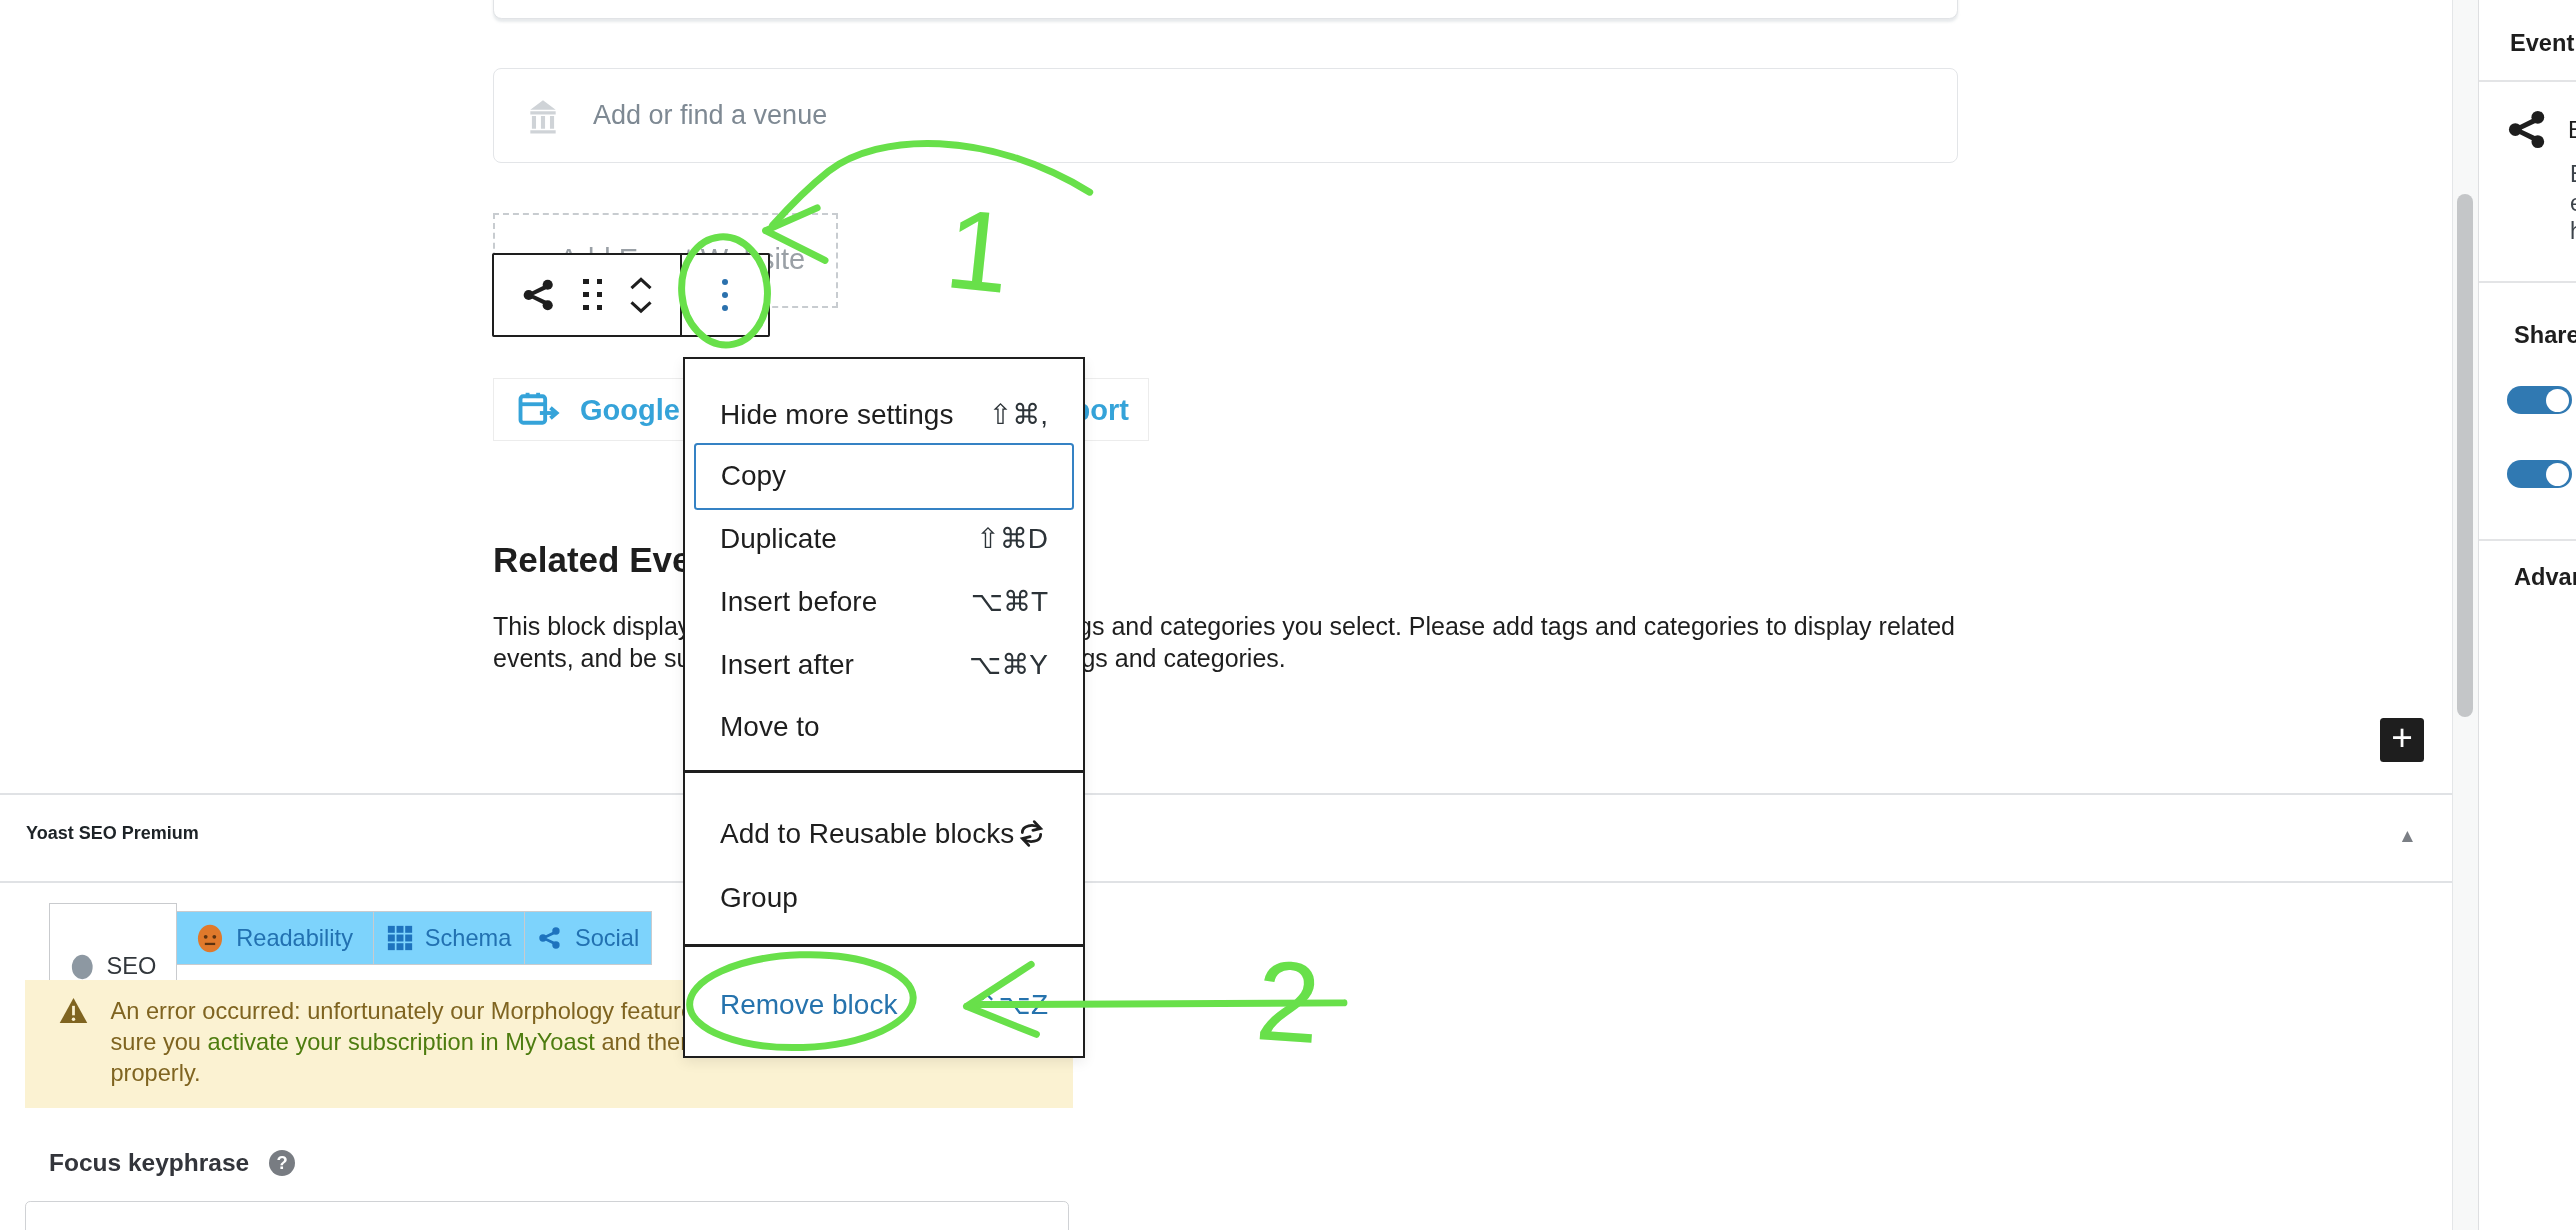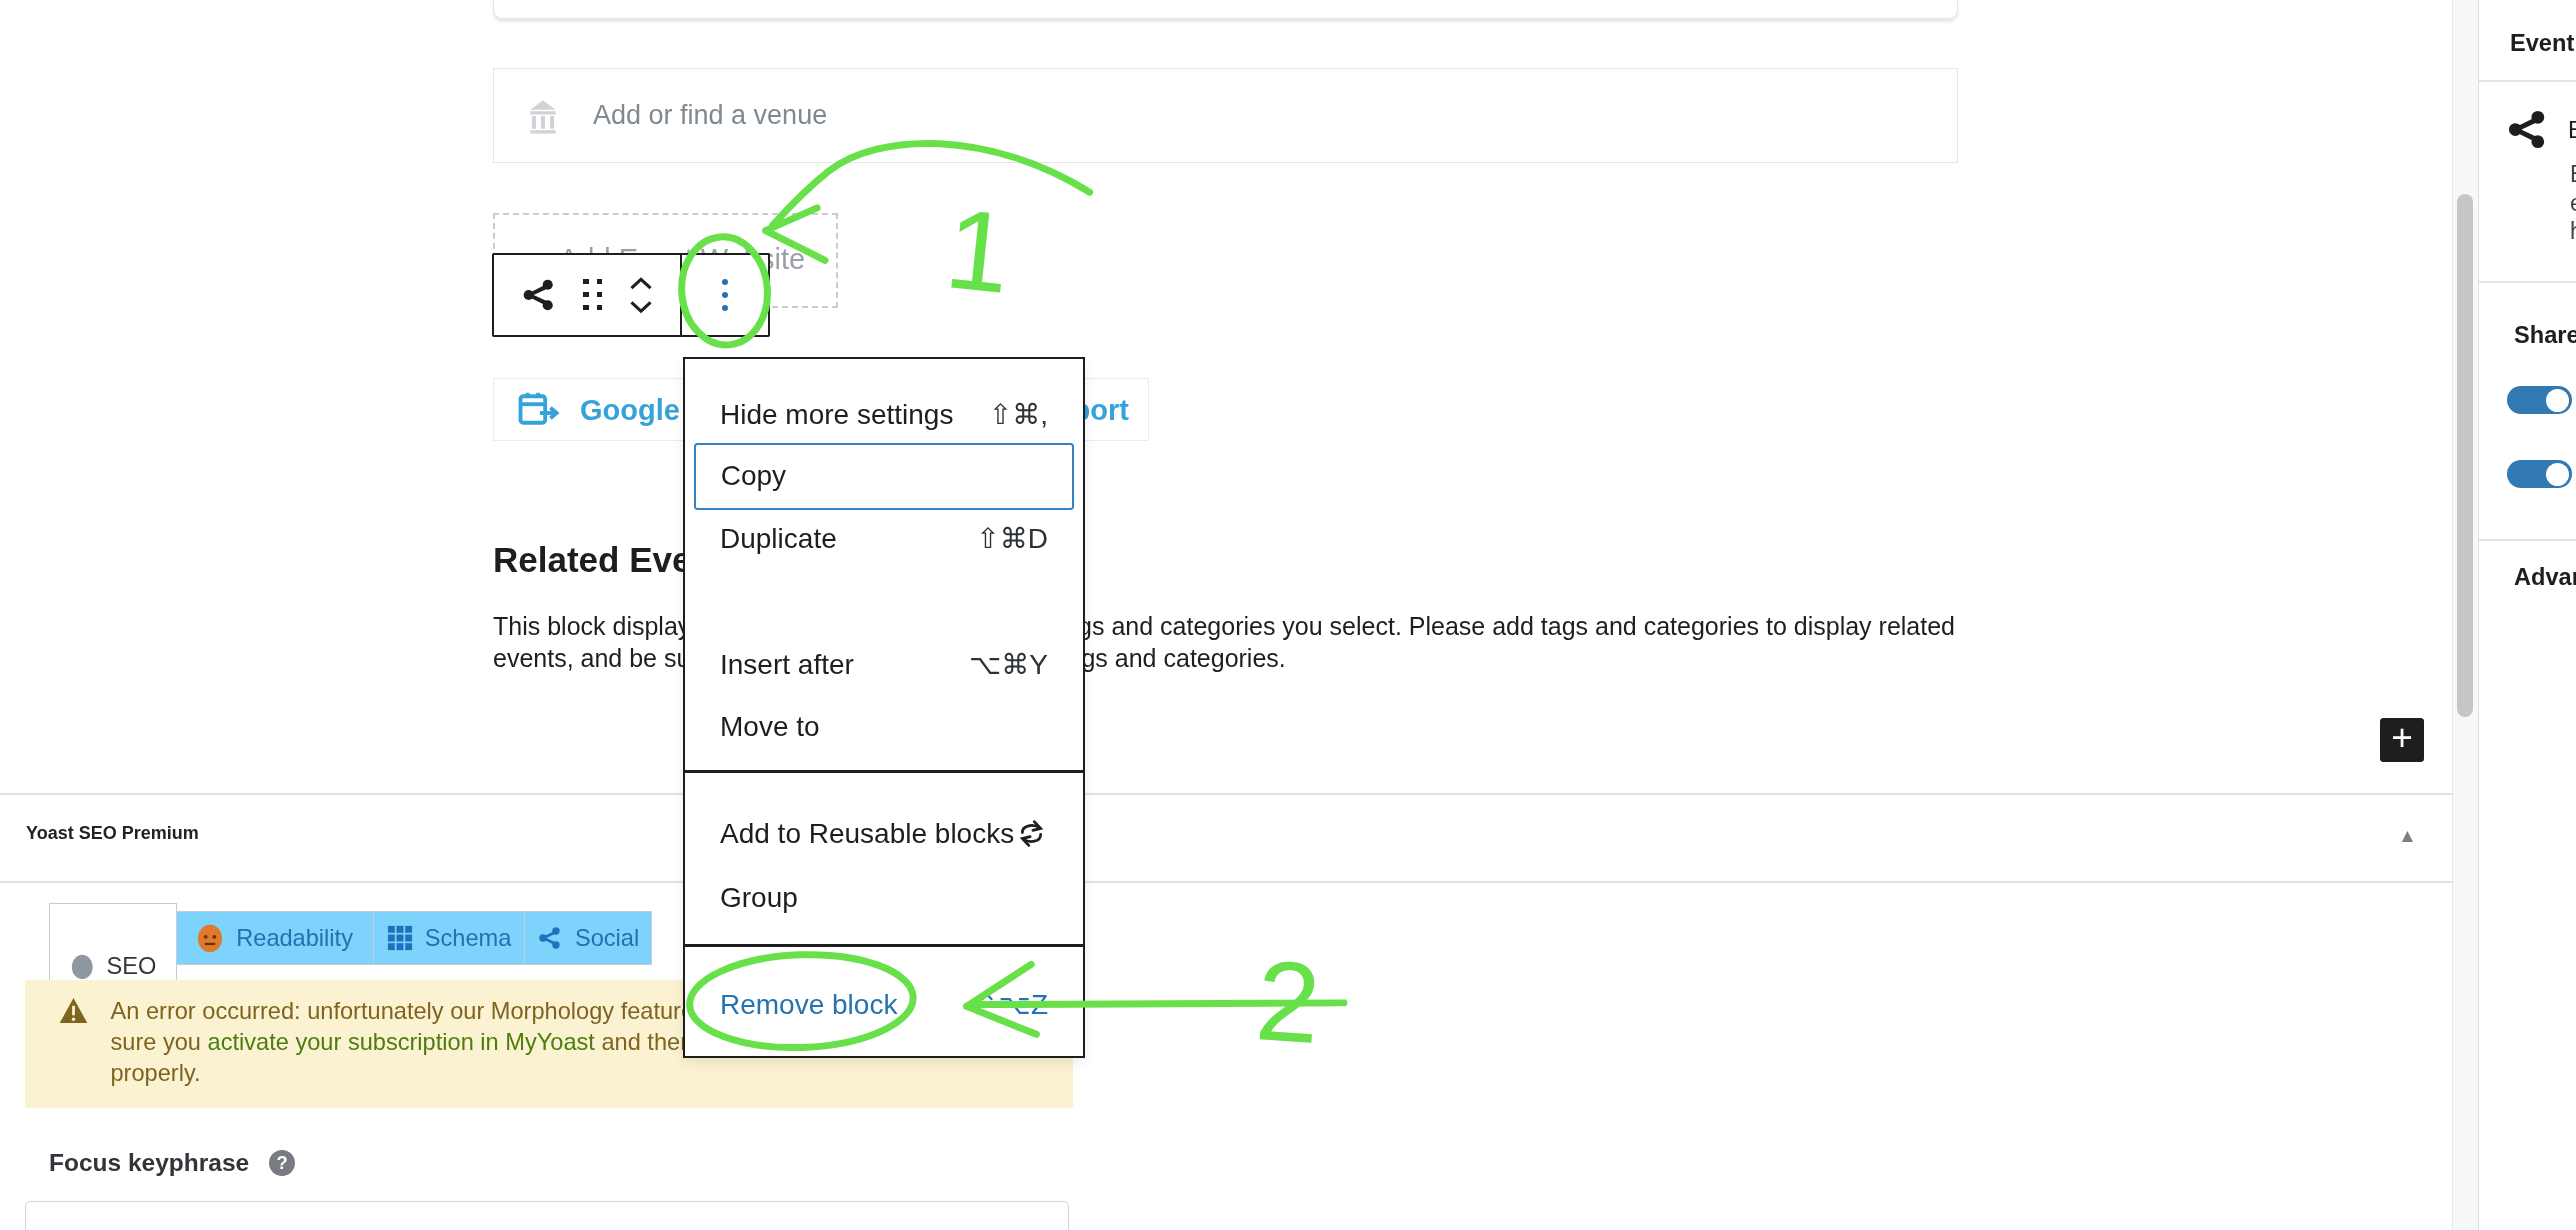--- a/index.html
+++ b/index.html
@@ -5,21 +5,21 @@
   html,body{margin:0;padding:0;background:#fff;}
   .page{position:relative;width:2576px;height:1230px;overflow:hidden;background:#fff;
         font-family:"Liberation Sans",sans-serif;color:#1e1e1e;}
   .abs{position:absolute;}
 
   
   .top-box{left:493px;top:-30px;width:1463px;height:47px;border:1.7px solid #e1e3e6;border-radius:8.7px;
            box-shadow:0 2.6px 2.6px rgba(160,170,180,.25);background:#fff;}
 
   
-  .venue-box{left:493px;top:68px;width:1463px;height:93px;border:1.7px solid #e3e5e8;border-radius:0;
+  .venue-box{left:493px;top:68px;width:1463px;height:93px;border:1.7px solid #e3e5e8;border-radius:8px;
              background:#fff;display:flex;align-items:center;}
   .venue-ph{color:#7e8993;font-size:27px;margin-left:31px;}
   .venue-ico{margin-left:30px;width:38px;height:38px;flex:0 0 auto;}
 
   
   .dashed-block{left:493px;top:213px;width:341px;height:91px;border:2.6px dashed #c8ccd0;z-index:1;}
   .dashed-label{position:absolute;left:64px;top:28px;font-size:29px;color:#9aa0a6;white-space:nowrap;}
 
   
   .btoolbar{left:492px;top:253px;width:274px;height:80px;background:#fff;border:2.6px solid #1e1e1e;
@@ -168,20 +168,24 @@
     </div>
     <div class="focus-box">
       <div class="mi" style="top:8.7px;left:25px;right:25px">
         <span>Copy</span>
       </div>
     </div>
     <div class="mi" style="top:157px">
       <span>Duplicate</span>
         <span class="sc">⇧⌘D</span>
     </div>
+    <div class="mi" style="top:220px">
+      <span>Insert before</span>
+        <span class="sc">⌥⌘T</span>
+    </div>
     <div class="mi" style="top:283px">
       <span>Insert after</span>
         <span class="sc">⌥⌘Y</span>
     </div>
     <div class="mi" style="top:345px">
       <span>Move to</span>
     </div>
     <div class="msep" style="top:411px"></div>
     <div class="mi" style="top:452px">
       <span>Add to Reusable blocks</span>

